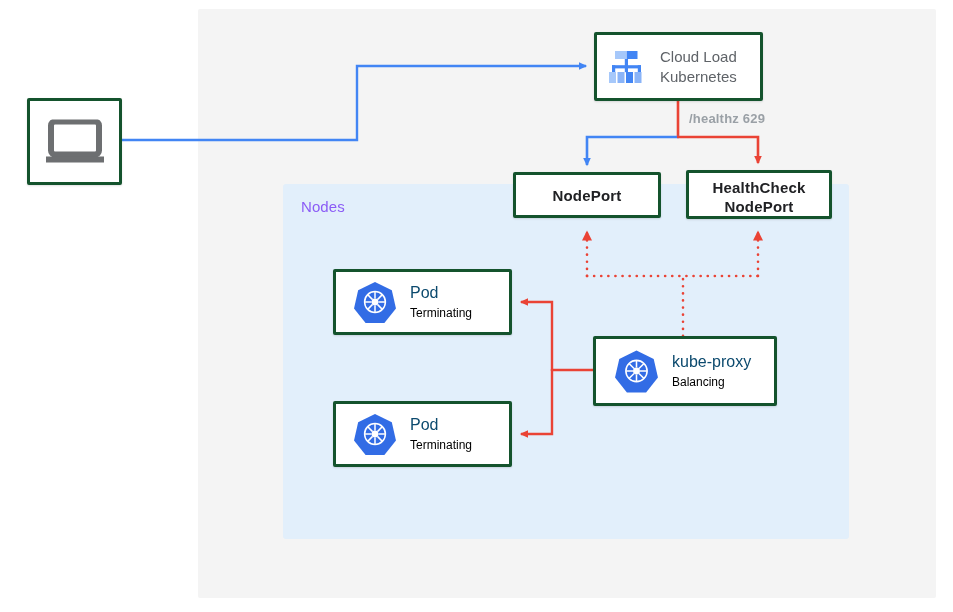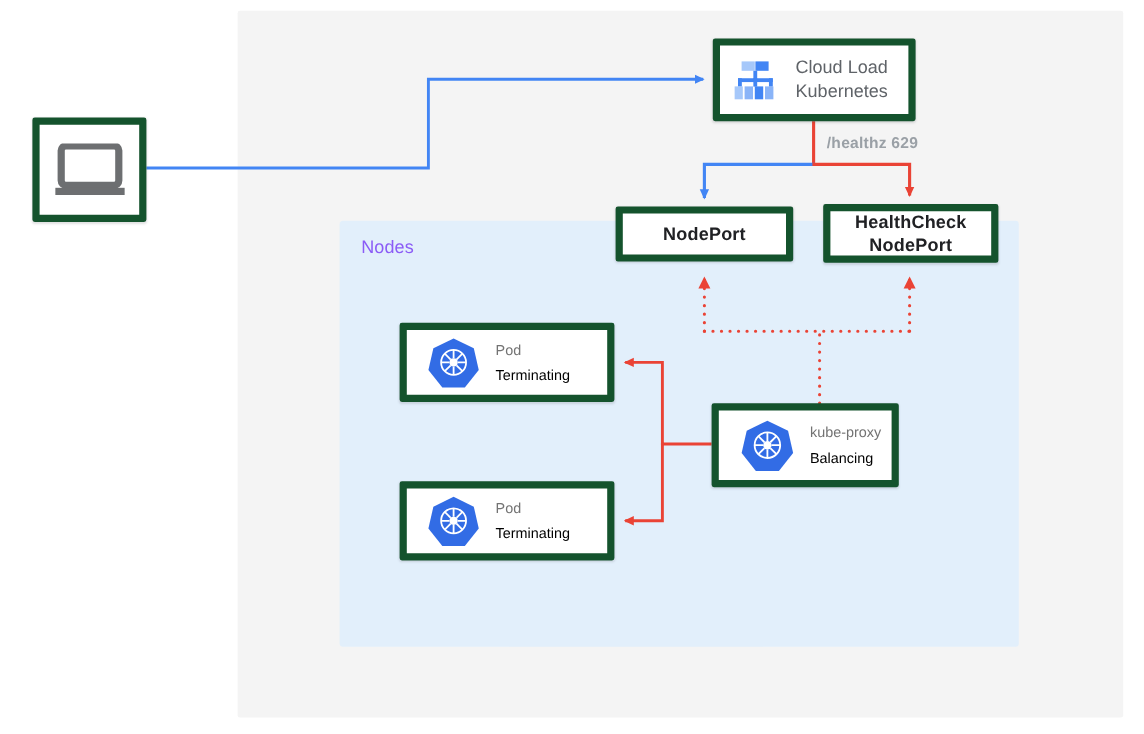--- a/index.html
+++ b/index.html
@@ -42,21 +42,21 @@
     top: 198px;
     font-size: 15px;
     color: #8b5cf6;
     letter-spacing: 0.1px;
   }
 
   
   .card {
     position: absolute;
     background: #ffffff;
-    border: 6px solid #14532d;
+    border: 3px solid #14532d;
     border-radius: 2px;
     box-shadow: 0 1px 2px rgba(60,64,67,0.16);
     box-sizing: border-box;
   }
 
   
   .card-laptop {
     left: 27px; top: 98px; width: 95px; height: 87px;
   }
   .laptop-icon {
@@ -79,54 +79,54 @@
     color: #5f6368;
   }
 
   
   .card-nodeport {
     left: 513px; top: 172px; width: 148px; height: 46px;
     display: flex; align-items: center; justify-content: center;
   }
   .card-hcnodeport {
     left: 686px; top: 170px; width: 146px; height: 49px;
-    display: flex; align-items: flex-start; justify-content: center;
+    display: flex; align-items: flex-end; justify-content: center;
   }
   .np-label {
     font-size: 15px;
     font-weight: bold;
     color: #202124;
     text-align: center;
     line-height: 19px;
     letter-spacing: 0.2px;
   }
 
   
   .card-pod1 { left: 333px; top: 269px; width: 179px; height: 66px; }
   .card-pod2 { left: 333px; top: 401px; width: 179px; height: 66px; }
-  .card-kubeproxy { left: 593px; top: 336px; width: 156px; height: 70px; }
+  .card-kubeproxy { left: 593px; top: 336px; width: 184px; height: 70px; }
 
   .k8s-badge {
     position: absolute;
     left: 17px; top: 50%;
     transform: translateY(-50%);
     width: 44px; height: 44px;
   }
   .card-kubeproxy .k8s-badge { left: 18px; width: 45px; height: 45px; }
 
   .entity-text {
     position: absolute;
     left: 74px;
     top: 50%;
     transform: translateY(-50%);
   }
   .card-kubeproxy .entity-text { left: 76px; }
   .entity-title {
-    font-size: 12px;
-    color: #737373;
+    font-size: 16px;
+    color: #0c4a6e;
     line-height: 21px;
     white-space: nowrap;
   }
   .entity-sub {
     font-size: 12px;
     color: #000000;
     line-height: 20px;
     white-space: nowrap;
   }
 

